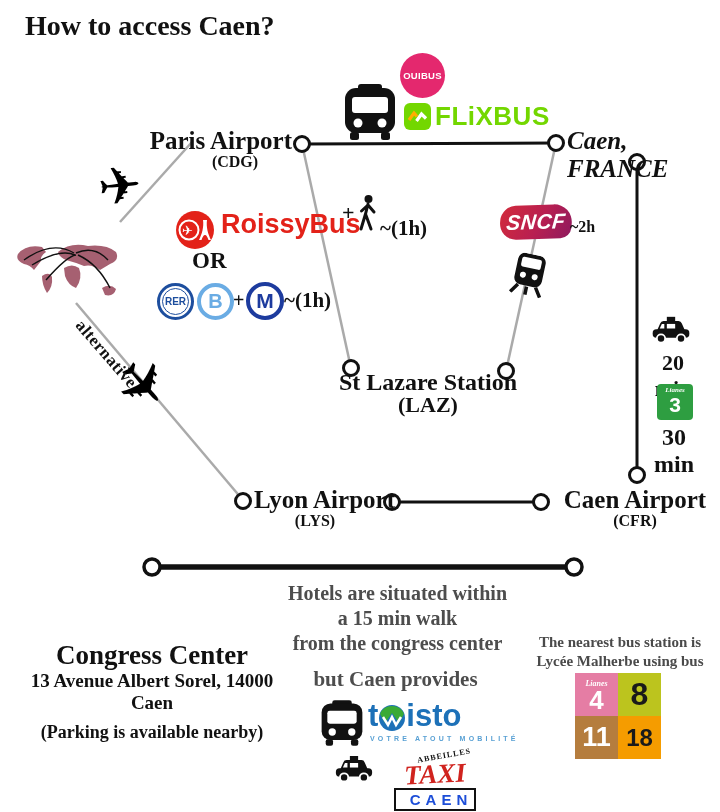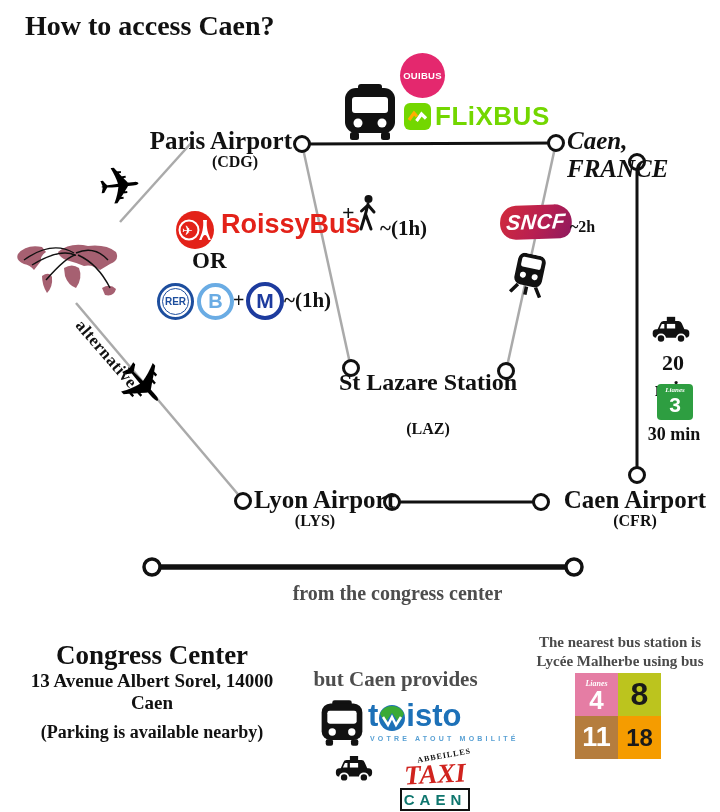--- a/index.html
+++ b/index.html
@@ -9,21 +9,21 @@
   svg.netlines{position:absolute;left:0;top:0;}
   .serifb{font-family:"Liberation Serif",serif;font-weight:bold;color:#111;}
   .muted{color:#4d4d4d;}
   .ctr{text-align:center;}
   .title{left:25px;top:10px;font-size:28px;}
   
   .paris-label{left:100px;top:127px;width:192px;text-align:right;font-size:25px;}
   .paris-code{left:175px;top:153px;width:120px;font-size:16px;}
   .caen-label{left:567px;top:127px;font-size:25px;font-style:italic;}
   .stlaz-label{left:338px;top:369px;width:180px;font-size:24px;}
-  .stlaz-code{left:368px;top:392px;width:120px;font-size:16px;margin-top:28px;}
+  .stlaz-code{left:368px;top:392px;width:120px;font-size:22px;}
   .lyon-label{left:254px;top:486px;font-size:25px;}
   .lyon-code{left:265px;top:512px;width:100px;font-size:16px;}
   .cfr-label{left:555px;top:486px;width:160px;font-size:25px;}
   .cfr-code{left:555px;top:512px;width:160px;font-size:16px;}
   
   .ouibus{left:400px;top:53px;width:45px;height:45px;border-radius:50%;background:#e4286e;
           display:flex;align-items:center;justify-content:center;
           font-family:"Liberation Sans",sans-serif;font-weight:bold;font-size:9.5px;color:#fff;letter-spacing:.3px;}
   
   .flix-icon{left:404px;top:103px;}
@@ -55,21 +55,21 @@
   .sncf-time{left:570px;top:218px;font-size:16px;}
   .train{left:512px;top:254px;transform:rotate(12deg);}
   
   .taxi-top{left:651px;top:316px;}
   .taxi-time{left:643px;top:350px;width:60px;font-size:22px;}
   .lianes3{left:657px;top:384px;width:36px;height:36px;background:#2e9e41;border-radius:4px;
            display:flex;flex-direction:column;align-items:center;}
   .lianes-script{font-family:"Liberation Serif",serif;font-style:italic;font-weight:bold;
                  color:#fff;font-size:7px;line-height:8px;margin-top:2px;}
   .lianes3 .num{font-family:"Liberation Sans",sans-serif;font-weight:bold;color:#fff;font-size:21px;line-height:22px;}
-  .bus3-time{left:642px;top:424px;width:64px;font-size:18px;}
+  .bus3-time{left:642px;top:424px;width:64px;font-size:24px;}
   
   .plane{position:absolute;font-family:"DejaVu Sans",sans-serif;color:#000;}
   .plane1{left:98px;top:156px;font-size:52px;transform:rotate(-6deg);}
   .plane2{left:116px;top:348px;font-size:62px;transform:rotate(48deg);}
   .worldmap{left:12px;top:240px;}
   .alternative{left:86px;top:316px;transform:rotate(49deg);transform-origin:0 0;
                font-size:17px;letter-spacing:.5px;}
   
   .hotels{left:275px;top:581px;width:245px;font-size:20px;line-height:25px;}
   .congress{left:12px;top:640px;width:280px;}
@@ -98,21 +98,21 @@
   .twisto-tag{left:370px;top:735px;font-family:"Liberation Sans",sans-serif;
               font-size:7px;letter-spacing:3.2px;color:#58a0d4;font-weight:bold;}
   
   .taxi-bottom{left:334px;top:756px;}
   .taxicaen{left:392px;top:744px;width:86px;text-align:center;}
   .abbeilles{display:inline-block;transform:rotate(-10deg);font-family:"Liberation Serif",serif;
              font-weight:bold;font-size:8px;letter-spacing:1px;color:#111;margin-left:18px;}
   .taxiword{font-family:"Liberation Serif",serif;font-style:italic;font-weight:bold;
             font-size:27px;color:#d0231e;line-height:24px;transform:rotate(-3deg);}
   .caenbox{display:inline-block;border:2.5px solid #111;font-family:"Liberation Sans",sans-serif;
-           font-weight:bold;font-size:15px;letter-spacing:5px;padding:1px 2px 1px 2px;margin-top:2px;color:#0f766e;}
+           font-weight:bold;font-size:15px;letter-spacing:5px;padding:1px 2px 1px 14px;margin-top:2px;color:#1d4ed8;}
 </style>
 </head>
 <body>
 
 <div class="canvas">
 
   <svg class="netlines" width="720" height="812">
     <line x1="120" y1="222" x2="192" y2="142" stroke="#aaaaaa" stroke-width="2.5"></line>
     <line x1="302" y1="144" x2="351" y2="368" stroke="#aaaaaa" stroke-width="2.5"></line>
     <line x1="556" y1="143" x2="506" y2="371" stroke="#aaaaaa" stroke-width="2.5"></line>
@@ -224,20 +224,22 @@
     <circle cx="36" cy="26" r="5" fill="#111" stroke="#fff" stroke-width="2.2"></circle>
   </svg>
   <div class="abs serifb ctr taxi-time">20 min</div>
   <div class="abs lianes3">
     <span class="lianes-script">Lianes</span>
     <span class="num">3</span>
   </div>
   <div class="abs serifb ctr bus3-time">30 min</div>
 
   <div class="abs serifb ctr muted hotels">
+    <div>Hotels are situated within</div>
+    <div>a 15 min walk</div>
     <div>from the congress center</div>
   </div>
   <div class="abs serifb ctr congress">
     <div class="t">Congress Center</div>
     <div class="a">13 Avenue Albert Sorel, 14000 Caen</div>
     <div class="p">(Parking is available nearby)</div>
   </div>
   <div class="abs serifb ctr muted butcaen">but Caen provides</div>
   <div class="abs serifb ctr nearest">
     <div>The nearest bus station is</div>

